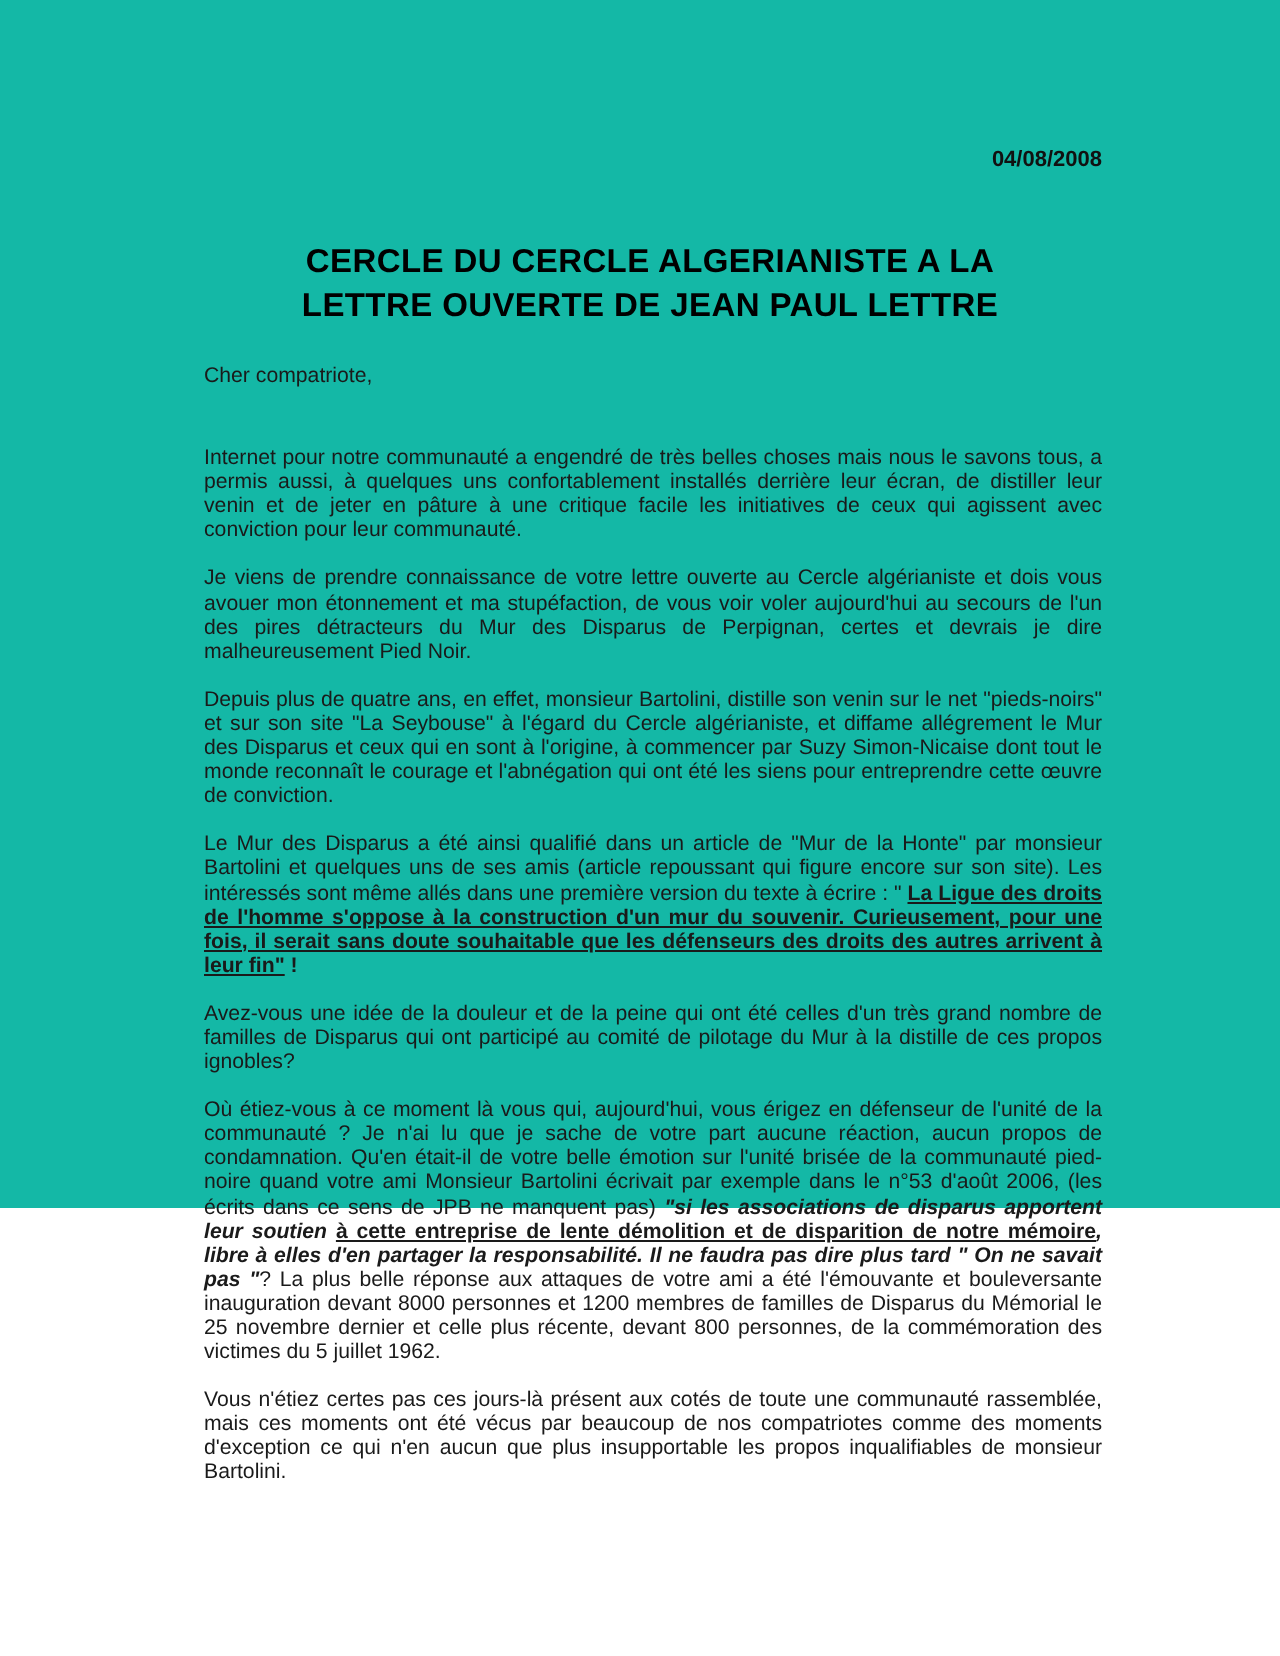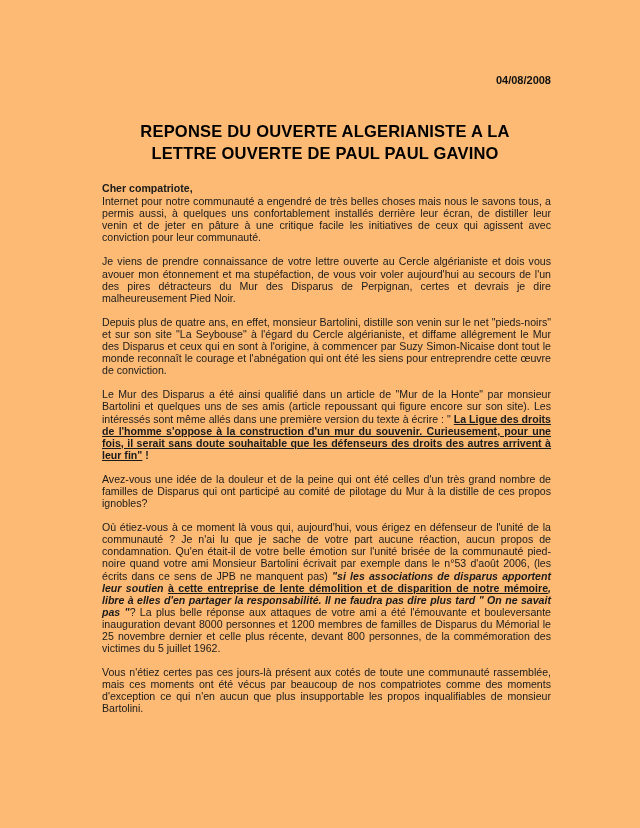--- a/index.html
+++ b/index.html
@@ -1,50 +1,50 @@
 <!DOCTYPE html>
 <html><head>
   <meta charset="utf-8">
   <style>
     html, body { margin: 0; padding: 0; background: #ffffff; }
     body { width: 640px; height: 828px; position: relative; overflow: hidden; }
     .page {
-      position: absolute; left: 0; top: 0; width: 640px; height: 828px;
-      background: #fdba74; color: #111111;
+      position: absolute; left: 0; top: 0; width: 640px; height: 604px;
+      background: #14b8a6; color: #111111;
       font-family: "Liberation Sans", sans-serif;
     }
     .date {
       position: absolute; top: 74px; left: 470px; width: 81px;
       text-align: right; font-weight: bold; font-size: 11px; color: #111;
     }
     .title {
       position: absolute; top: 120px; left: 100px; width: 450px;
       text-align: center; font-weight: bold; font-size: 16.5px;
       line-height: 22px; letter-spacing: 0.2px; color: #000;
     }
     .body {
       position: absolute; top: 182px; left: 102px; width: 449px;
       font-size: 10.6px; line-height: 12.1px; color: #1a1a1a;
     }
     .body p { margin: 0 0 12px 0; text-align: justify; }
-    .body p.salutation { margin-bottom: 1px; font-weight: bold; }
+    .body p.salutation { margin-bottom: 29px; }
     .b { font-weight: bold; }
     .bu { font-weight: bold; text-decoration: underline; }
     .bi { font-weight: bold; font-style: italic; }
     .biu { font-weight: bold; text-decoration: underline; }
   </style>
 </head>
 <body>
 
 <div class="page">
   <div class="date">04/08/2008</div>
 
   <div class="title">
-    <div>REPONSE DU OUVERTE ALGERIANISTE A LA</div>
-    <div>LETTRE OUVERTE DE PAUL PAUL GAVINO</div>
+    <div>CERCLE DU CERCLE ALGERIANISTE A LA</div>
+    <div>LETTRE OUVERTE DE JEAN PAUL LETTRE</div>
   </div>
 
   <div class="body">
     <p class="salutation">Cher compatriote,</p>
     <p>Internet pour notre communauté a engendré de très belles choses mais nous le savons tous, a permis aussi, à quelques uns confortablement installés derrière leur écran, de distiller leur venin et de jeter en pâture à une critique facile les initiatives de ceux qui agissent avec conviction pour leur communauté.</p>
     <p>Je viens de prendre connaissance de votre lettre ouverte au Cercle algérianiste et dois vous avouer mon étonnement et ma stupéfaction, de  vous voir voler aujourd'hui au secours de l'un des pires détracteurs du Mur des Disparus de Perpignan, certes et devrais je dire malheureusement Pied Noir.</p>
     <p> Depuis plus de quatre ans, en effet, monsieur Bartolini, distille son venin sur le net "pieds-noirs" et sur son site "La Seybouse" à l'égard du Cercle algérianiste, et diffame allégrement le Mur des Disparus et ceux qui en sont à l'origine, à commencer par Suzy Simon-Nicaise dont tout le monde reconnaît le courage et l'abnégation qui ont été les siens pour entreprendre cette œuvre de conviction.</p>
     <p><span>Le Mur des Disparus a été ainsi qualifié  dans un article  de "Mur de la Honte" par  monsieur Bartolini et quelques uns de ses amis (article repoussant qui figure encore sur son site). Les intéressés sont même allés dans une première version du texte à écrire : " </span><span class="bu">La Ligue des droits de l'homme s'oppose à la construction d'un mur du souvenir. Curieusement, pour une fois, il serait sans doute souhaitable que les défenseurs des droits des autres arrivent à leur fin"</span><span class="b"> !</span></p>
     <p>Avez-vous une idée de la douleur et de la peine qui ont été celles d'un très grand nombre de familles de Disparus qui ont participé au comité de pilotage du Mur à la distille de ces propos ignobles?</p>
     <p><span>Où étiez-vous à ce moment là vous qui, aujourd'hui, vous érigez en défenseur de l'unité de la communauté ? Je n'ai lu que je sache de votre part aucune réaction, aucun propos de condamnation. Qu'en était-il de votre belle émotion sur l'unité brisée de la communauté pied-noire quand votre ami Monsieur Bartolini écrivait par exemple dans le n°53 d'août 2006, (les écrits dans ce sens de JPB ne manquent pas) </span><span class="bi">"si les associations de disparus apportent leur soutien </span><span class="biu">à cette entreprise de lente démolition et de disparition de notre mémoire</span><span class="bi">, libre à elles d'en partager la responsabilité. Il ne faudra pas dire plus tard " On ne savait pas "</span><span>?  La plus belle réponse aux attaques de  votre ami a été l'émouvante et bouleversante  inauguration devant 8000 personnes et 1200 membres de familles de Disparus du Mémorial  le 25 novembre dernier  et celle plus récente, devant 800 personnes, de la commémoration des victimes du 5 juillet 1962.</span></p>

